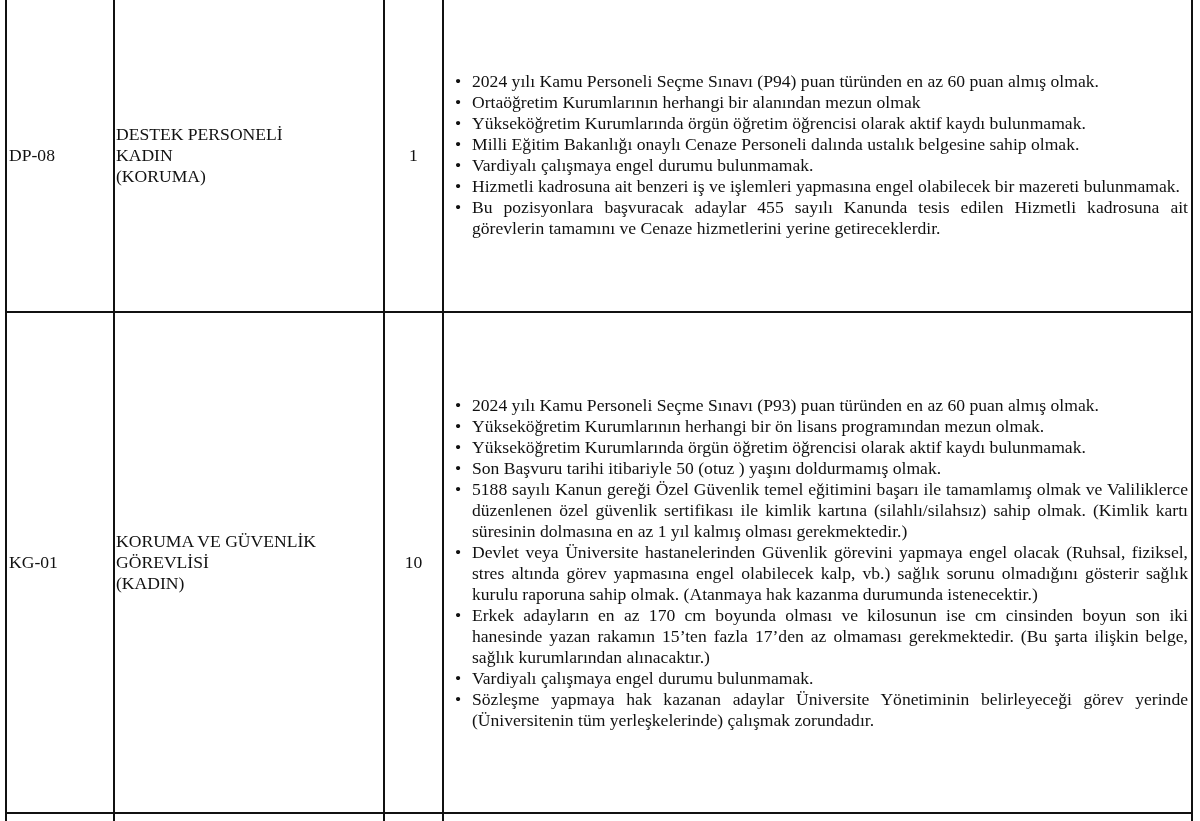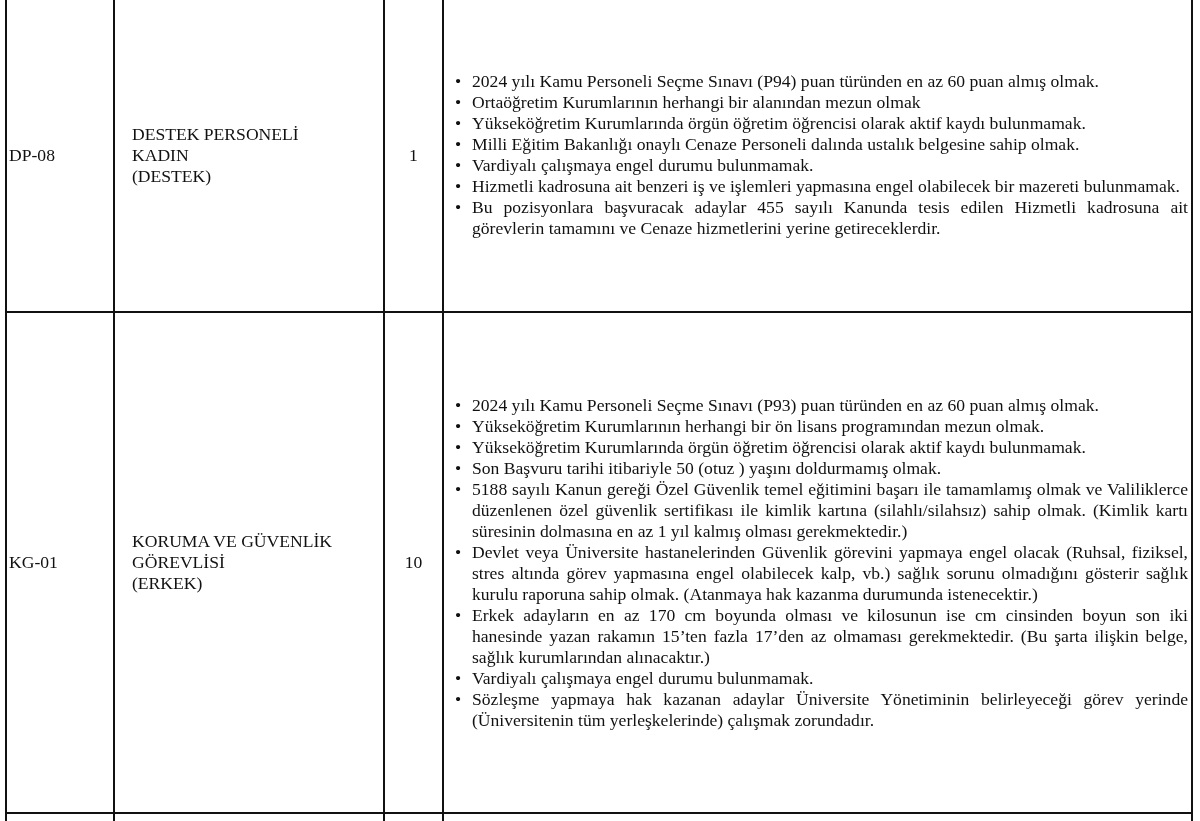--- a/index.html
+++ b/index.html
@@ -44,21 +44,20 @@
   .col-reqs { width: auto; }
 
   .cell-code {
     padding-left: 2px !important;
   }
   .cell-title {
     padding-left: 1px !important;
   }
   .cell-title .title-line {
     display: block;
-    padding-left: 16px;
   }
   .cell-count {
     text-align: center;
   }
   .cell-reqs {
     padding: 1px 3px 1px 0 !important;
   }
   ul.req-list {
     list-style: none;
     margin: 0;
@@ -90,42 +89,42 @@
       <col class="col-count">
       <col class="col-reqs">
     </colgroup>
 
     <tbody>
         <tr class="row-1">
       <td class="cell-code">DP-08</td>
       <td class="cell-title">
         <span class="title-line">DESTEK PERSONELİ</span>
         <span class="title-line">KADIN</span>
-        <span class="title-line">(DESTEK)</span>
+        <span class="title-line">(KORUMA)</span>
       </td>
       <td class="cell-count">1</td>
       <td class="cell-reqs">
         <ul class="req-list">
           <li><span class="bullet">•</span><span>2024 yılı Kamu Personeli Seçme Sınavı (P94) puan türünden en az 60 puan almış olmak.</span></li>
           <li><span class="bullet">•</span><span>Ortaöğretim Kurumlarının herhangi bir alanından mezun olmak</span></li>
           <li><span class="bullet">•</span><span>Yükseköğretim Kurumlarında örgün öğretim öğrencisi olarak aktif kaydı bulunmamak.</span></li>
           <li><span class="bullet">•</span><span>Milli Eğitim Bakanlığı onaylı Cenaze Personeli dalında ustalık belgesine sahip olmak.</span></li>
           <li><span class="bullet">•</span><span>Vardiyalı çalışmaya engel durumu bulunmamak.</span></li>
           <li><span class="bullet">•</span><span>Hizmetli kadrosuna ait benzeri iş ve işlemleri yapmasına engel olabilecek bir mazereti bulunmamak.</span></li>
           <li><span class="bullet">•</span><span>Bu pozisyonlara başvuracak adaylar 455 sayılı Kanunda tesis edilen Hizmetli kadrosuna ait görevlerin tamamını ve Cenaze hizmetlerini yerine getireceklerdir.</span></li>
         </ul>
       </td>
     </tr>
 
     <tr class="row-2">
       <td class="cell-code">KG-01</td>
       <td class="cell-title">
         <span class="title-line">KORUMA VE GÜVENLİK</span>
         <span class="title-line">GÖREVLİSİ</span>
-        <span class="title-line">(ERKEK)</span>
+        <span class="title-line">(KADIN)</span>
       </td>
       <td class="cell-count">10</td>
       <td class="cell-reqs">
         <ul class="req-list">
           <li><span class="bullet">•</span><span>2024 yılı Kamu Personeli Seçme Sınavı (P93) puan türünden en az 60 puan almış olmak.</span></li>
           <li><span class="bullet">•</span><span>Yükseköğretim Kurumlarının herhangi bir ön lisans programından mezun olmak.</span></li>
           <li><span class="bullet">•</span><span>Yükseköğretim Kurumlarında örgün öğretim öğrencisi olarak aktif kaydı bulunmamak.</span></li>
           <li><span class="bullet">•</span><span>Son Başvuru tarihi itibariyle  50  (otuz ) yaşını doldurmamış olmak.</span></li>
           <li><span class="bullet">•</span><span>5188 sayılı Kanun gereği Özel Güvenlik temel eğitimini başarı ile tamamlamış olmak ve Valiliklerce düzenlenen özel güvenlik sertifikası ile kimlik kartına (silahlı/silahsız) sahip olmak. (Kimlik kartı süresinin dolmasına en az 1 yıl kalmış olması gerekmektedir.)</span></li>
           <li><span class="bullet">•</span><span>Devlet veya Üniversite hastanelerinden Güvenlik görevini yapmaya engel olacak (Ruhsal, fiziksel, stres altında görev yapmasına engel olabilecek kalp, vb.) sağlık sorunu olmadığını gösterir sağlık kurulu raporuna sahip olmak. (Atanmaya hak kazanma durumunda istenecektir.)</span></li>

